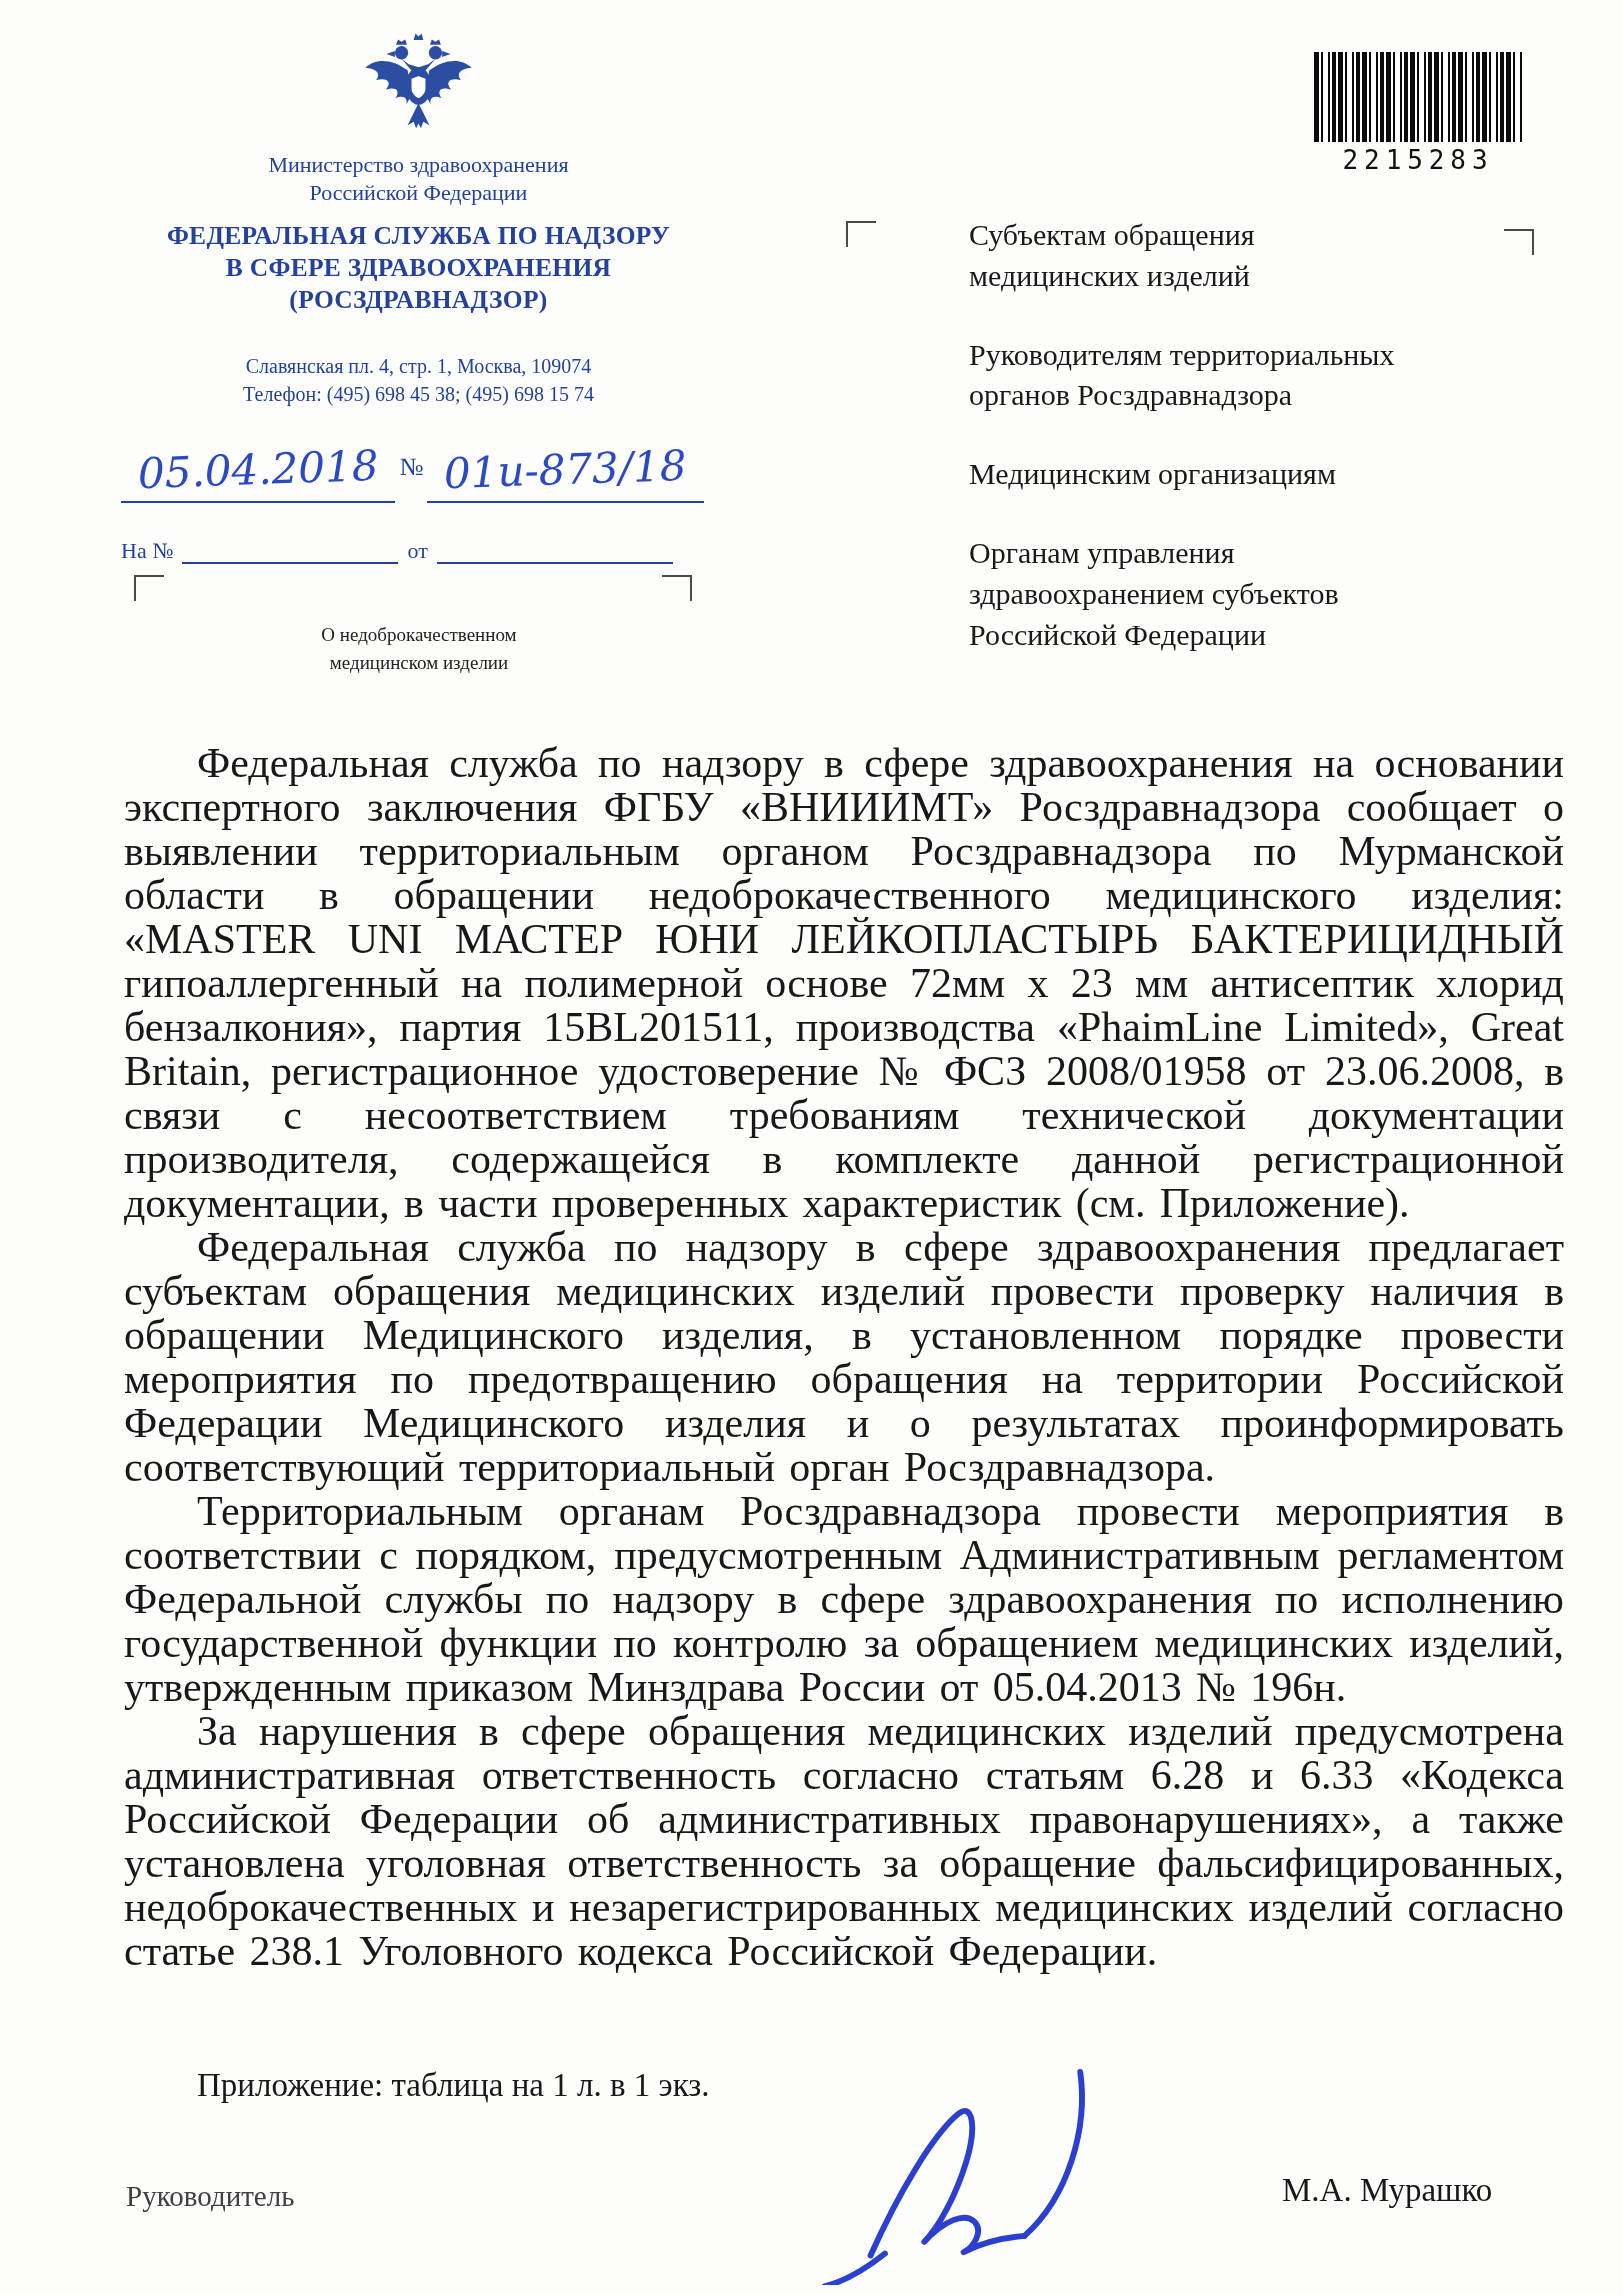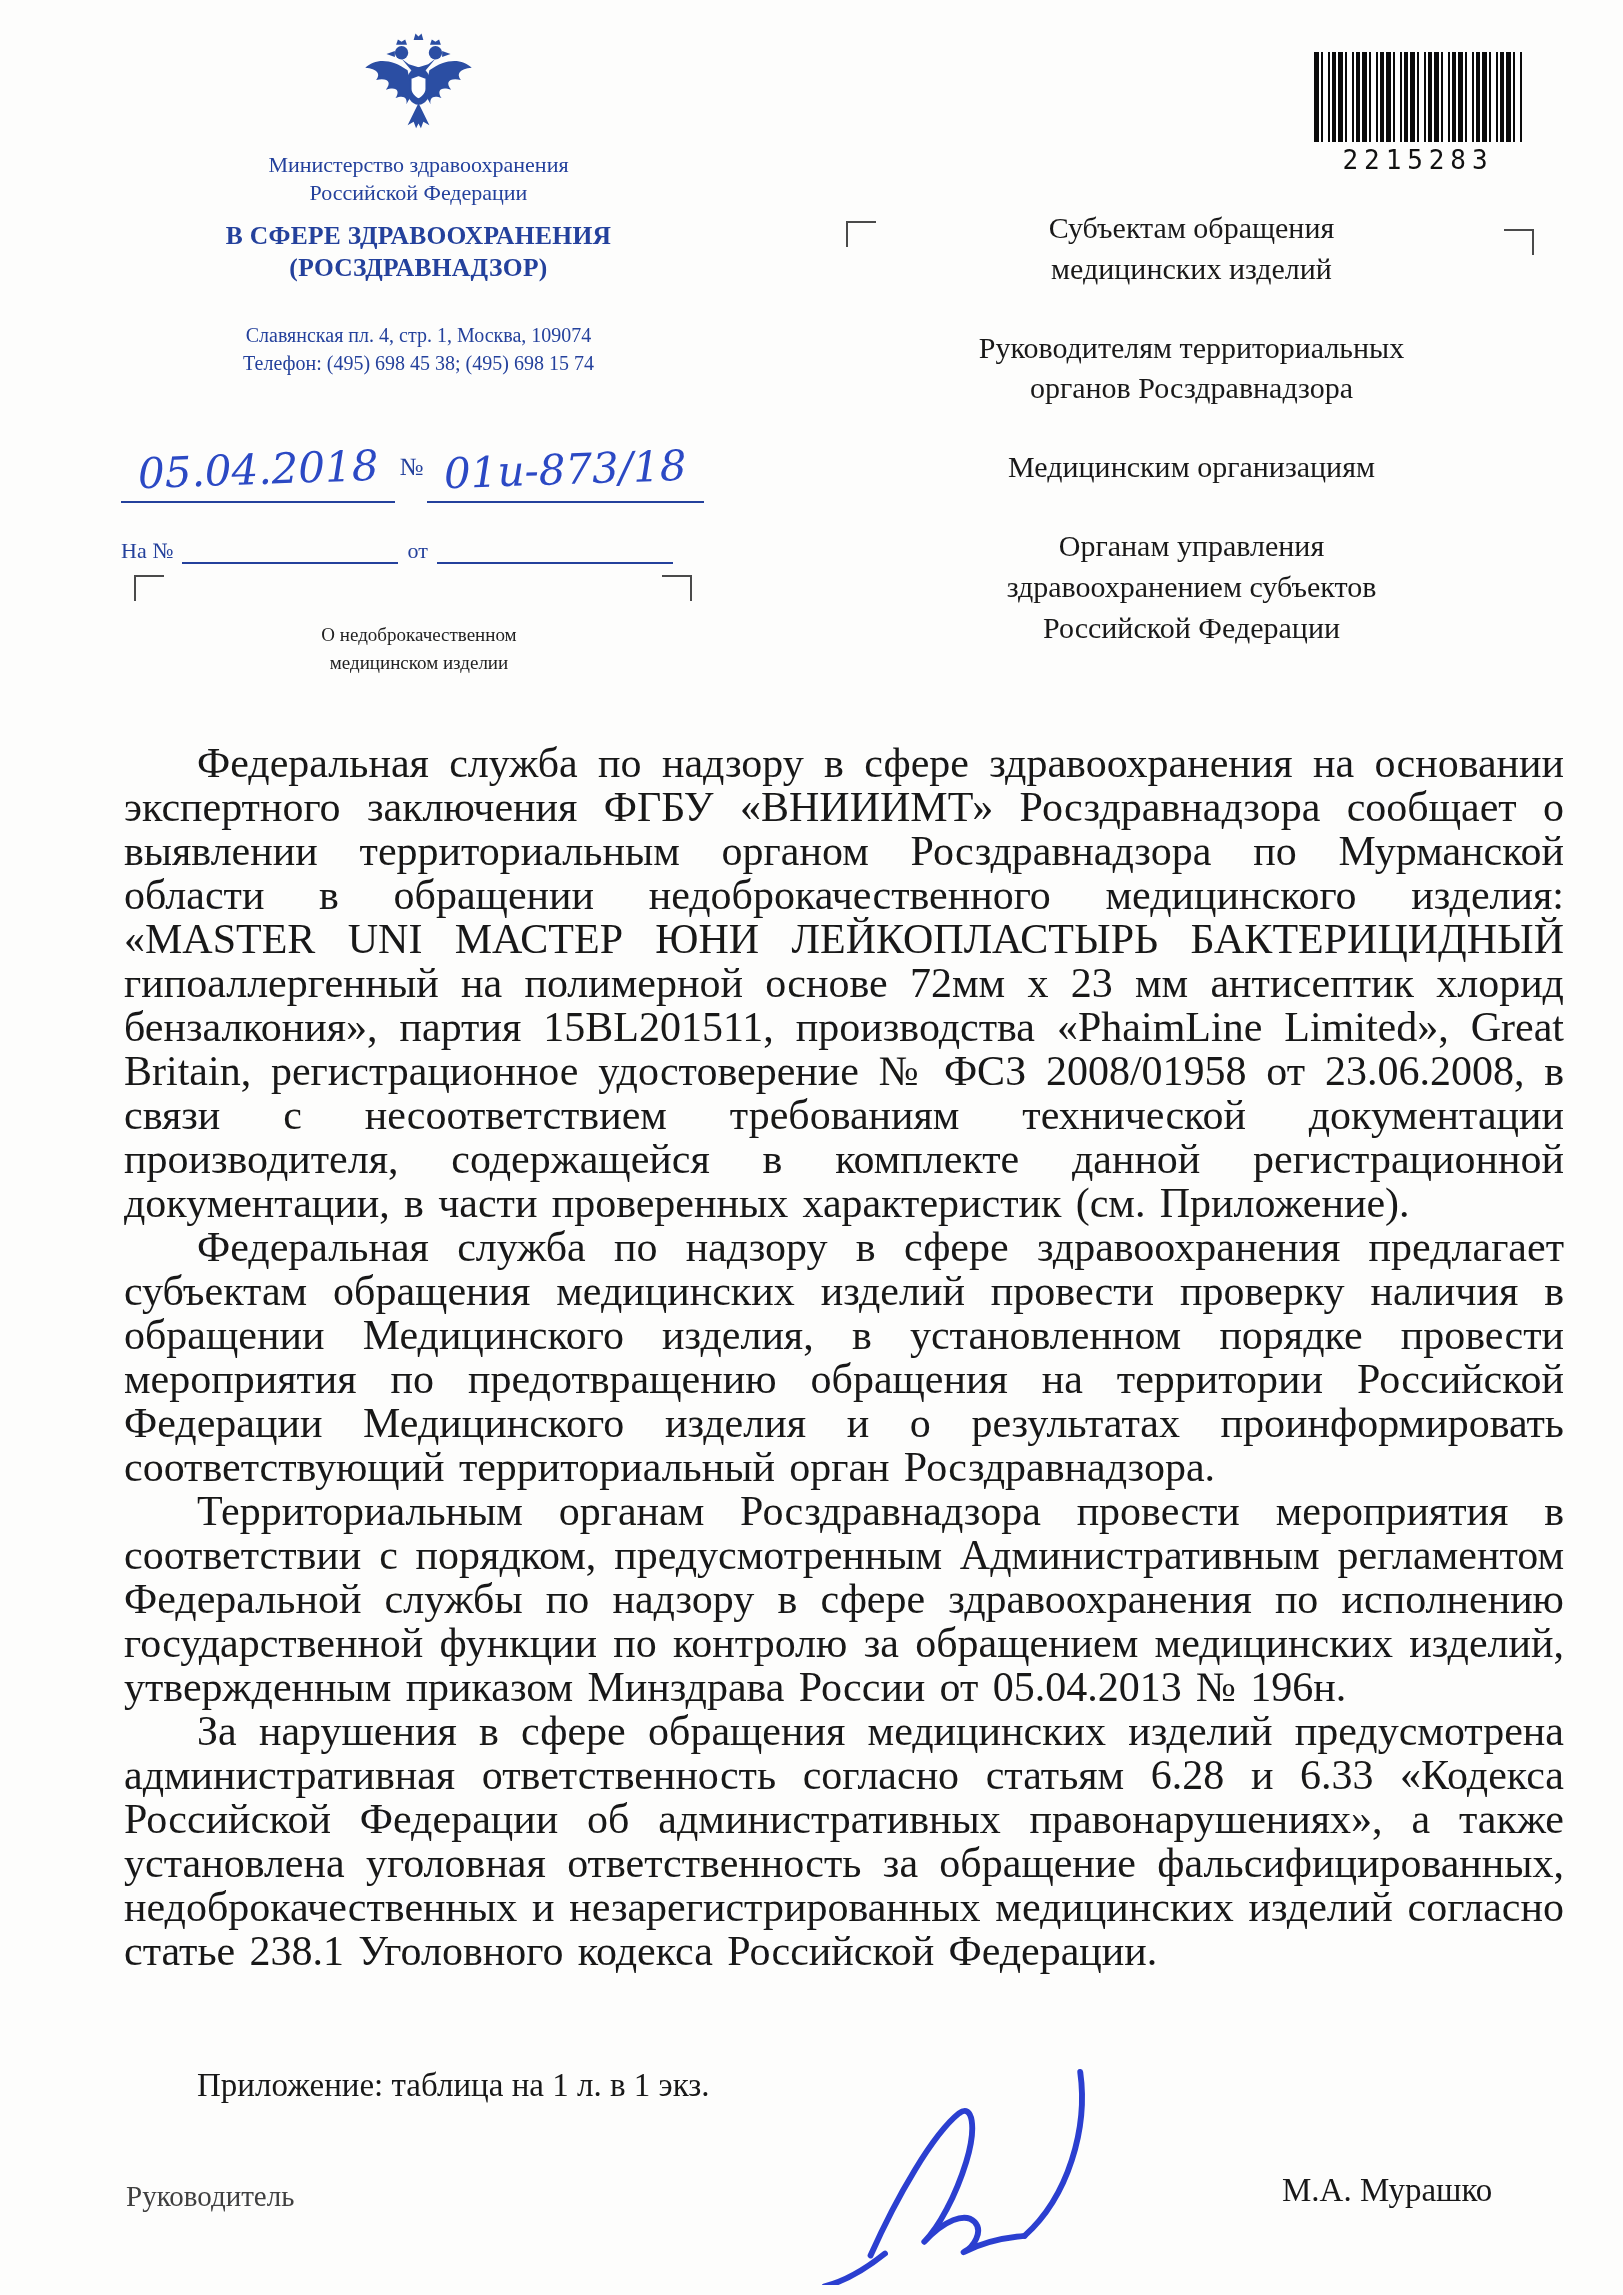--- a/index.html
+++ b/index.html
@@ -115,26 +115,26 @@
     letter-spacing: 5.9px;
     color: #111111;
     text-align: center;
     margin-top: 2.6px;
   }
 
   
   .addressees {
     position: absolute;
     left: 969px;
-    top: 208px;
+    top: 215px;
     width: 445px;
     display: flex;
     flex-direction: column;
     gap: 38px;
-    text-align: center;
+    text-align: left;
     font-size: 30px;
     line-height: 1.36;
     color: #191919;
   }
 
   
   .body-text {
     position: absolute;
     left: 124px;
     top: 741px;
@@ -208,20 +208,21 @@
         <path d="M118 64 C 145 44 172 44 188 60 C 168 62 162 70 170 80 C 150 76 144 84 154 96 C 136 90 130 98 138 110 C 124 104 118 110 120 120 L 110 102 Z"></path>
 
         <path d="M100 118 L82 155 L92 149 L96 160 L100 152 L104 160 L108 149 L118 155 Z"></path>
       </g>
 
       <path d="M100 72 L113 77 L113 95 C113 106 100 112 100 112 C100 112 87 106 87 95 L87 77 Z" fill="#ffffff" stroke="#2b4ea3" stroke-width="3"></path>
     </svg>
     <div class="ministry">Министерство здравоохранения</div>
     <div class="ministry">Российской Федерации</div>
     <div class="service">
+      <div>ФЕДЕРАЛЬНАЯ СЛУЖБА ПО НАДЗОРУ</div>
       <div>В СФЕРЕ ЗДРАВООХРАНЕНИЯ</div>
       <div>(РОСЗДРАВНАДЗОР)</div>
     </div>
     <div class="addr">
       <div>Славянская пл. 4, стр. 1, Москва, 109074</div>
       <div>Телефон: (495) 698 45 38; (495) 698 15 74</div>
     </div>
   </div>
 
   <div class="reg-line">

